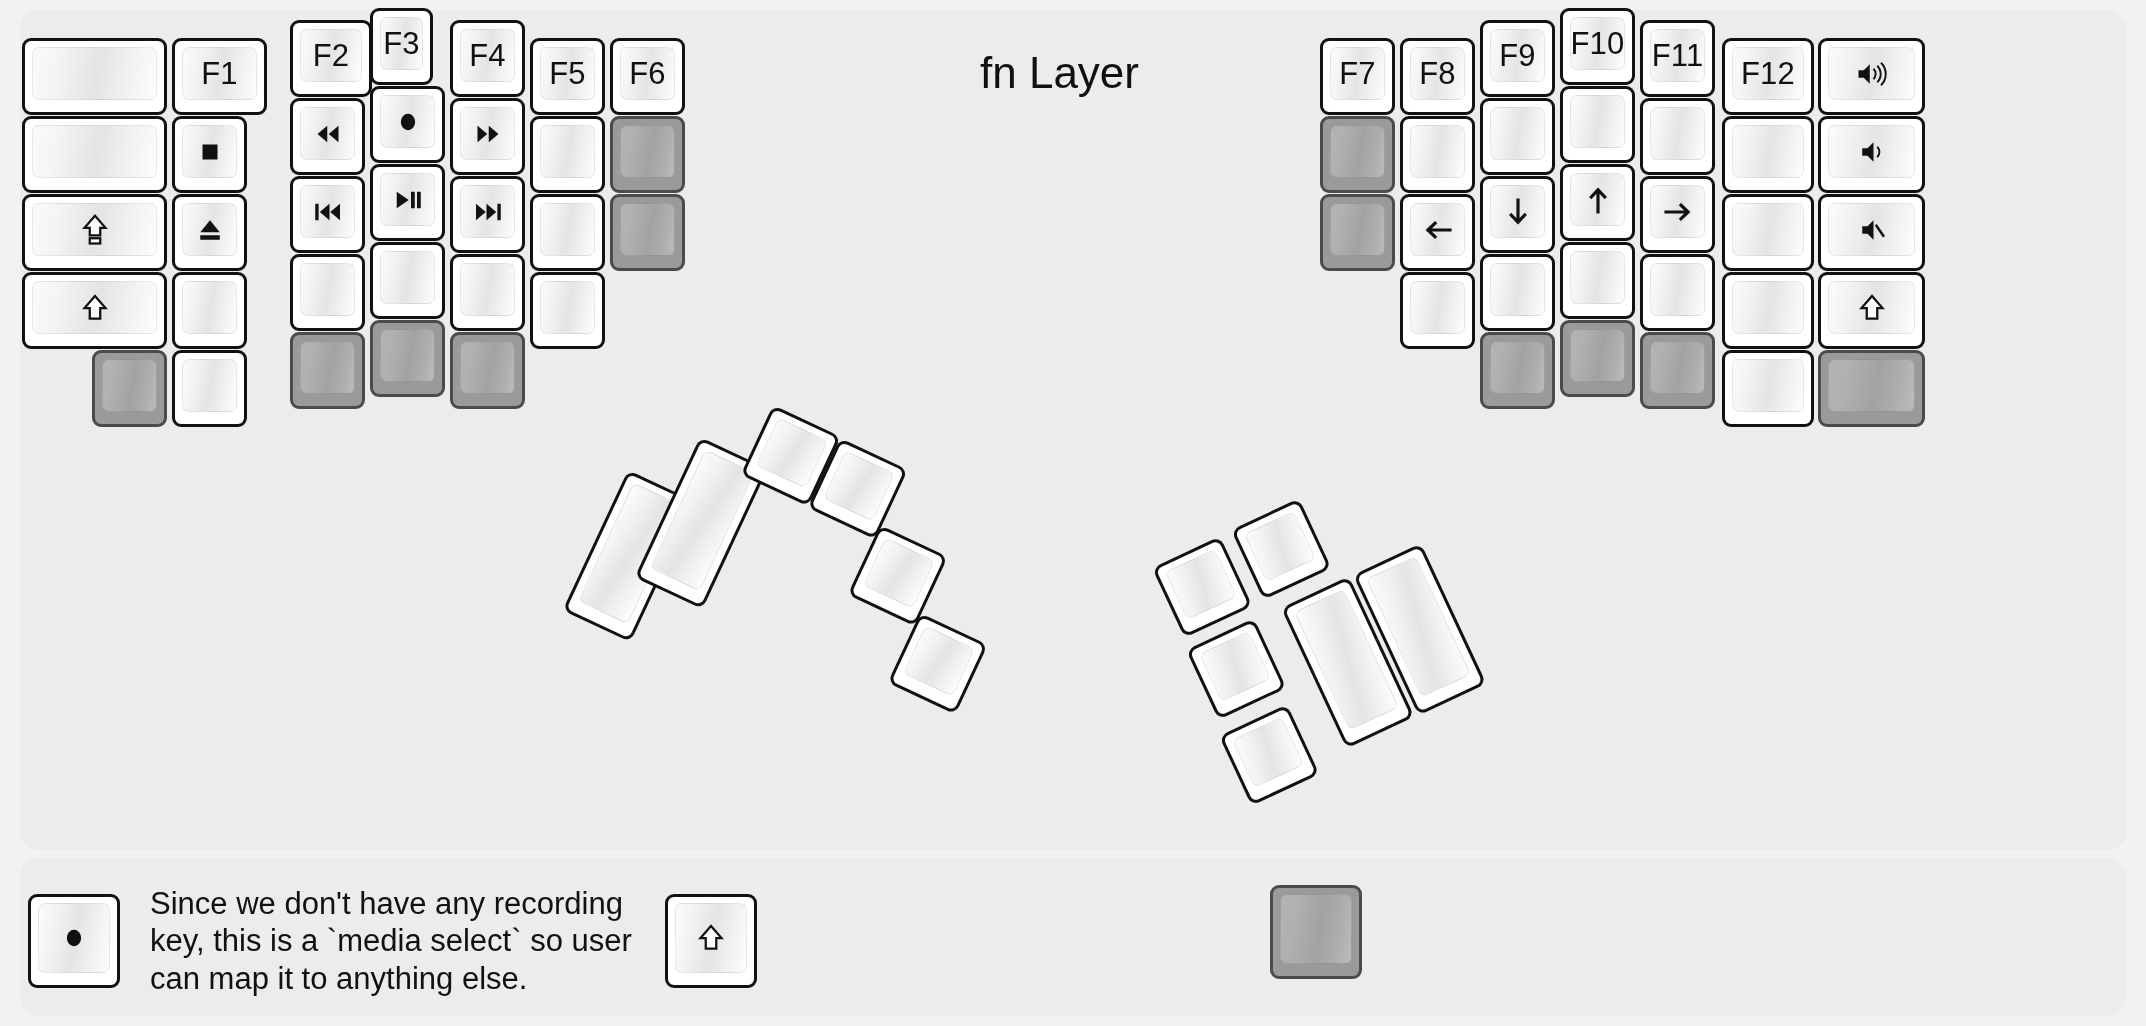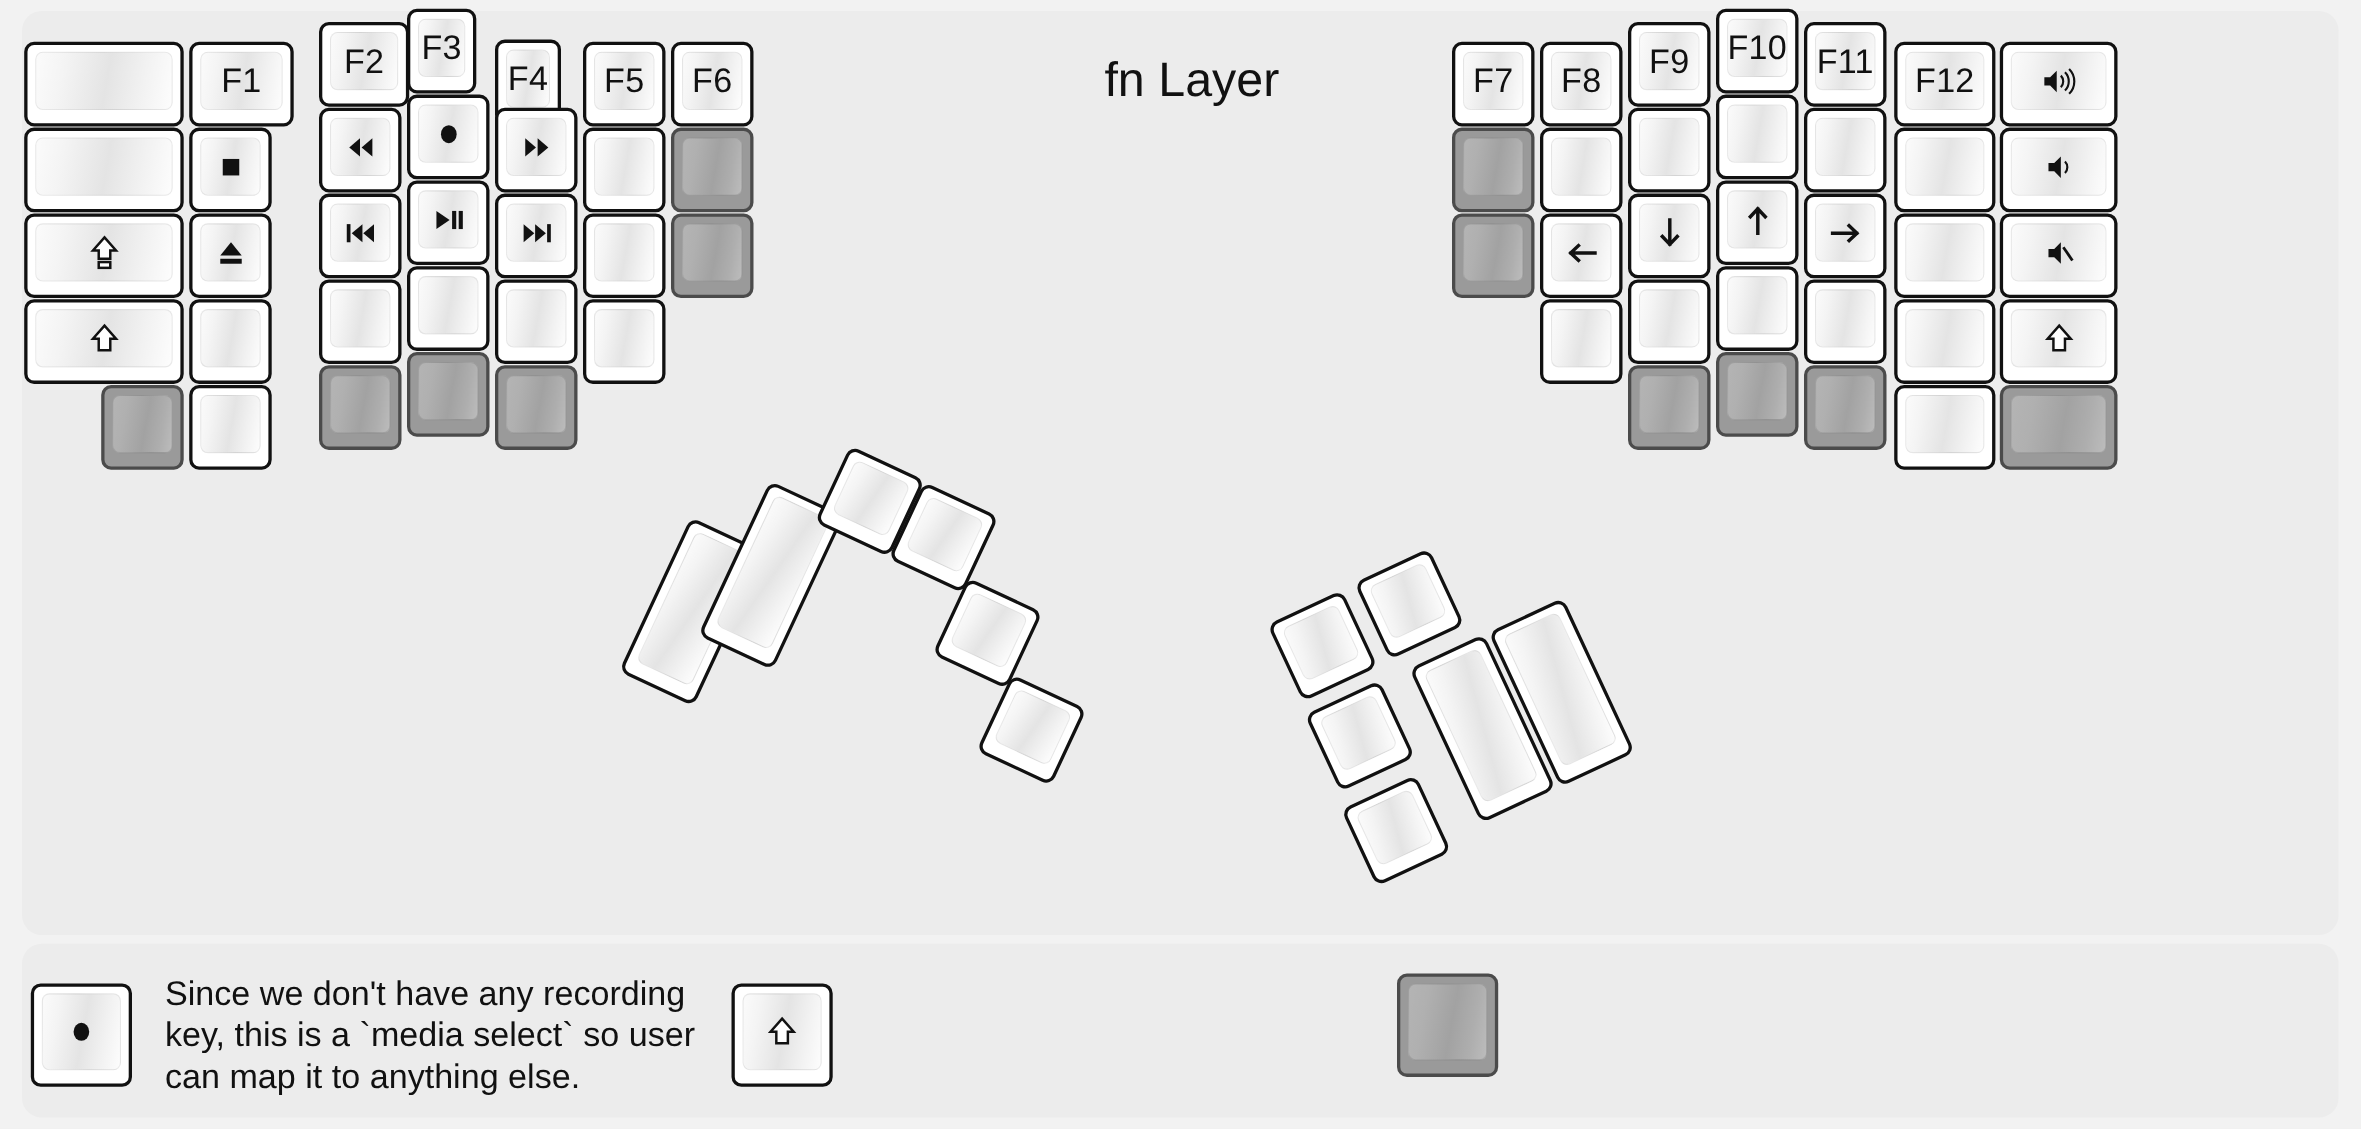--- a/index.html
+++ b/index.html
@@ -26,21 +26,21 @@
 
   
   .key.trans{background:#9a9a9a;border-color:#4b4b4b;}
   .key.trans > .cap{background:linear-gradient(100deg,#b4b4b4 0%,#b0b0b0 22%,#a2a2a2 55%,#aeaeae 80%,#bcbcbc 100%);
        border-color:rgba(0,0,0,.10);}
 
   
   .key.rot{transform-origin:0 0;}
 
   
-  #title{position:absolute;left:1004px;top:48px;font-size:44px;color:#111;}
+  #title{position:absolute;left:980px;top:48px;font-size:44px;color:#111;}
 
   
   .lg-item{position:absolute;display:flex;align-items:center;}
   .lg-key{position:relative;width:92px;height:94px;flex:none;}
   .lg-text{margin-left:30px;font-size:31px;line-height:1.22;color:#111;white-space:pre-line;}
 
   
   svg{display:block;}
 </style>
 </head>
@@ -165,21 +165,21 @@
           </svg>
         </span>
       </div>
     </div>
     <div class="key" style="left: 370px; top: 242px; width: 75px; height: 77px; z-index: 2;">
       <div class="cap"></div>
     </div>
     <div class="key trans" style="left: 370px; top: 320px; width: 75px; height: 77px; z-index: 1;">
       <div class="cap"></div>
     </div>
-    <div class="key" style="left: 450px; top: 36px; width: 60px; height: 77px; z-index: 2;">
+    <div class="key" style="left: 450px; top: 20px; width: 75px; height: 77px; z-index: 2;">
       <div class="cap">
         <span class="lbl">F4</span>
       </div>
     </div>
     <div class="key" style="left: 450px; top: 98px; width: 75px; height: 77px; z-index: 2;">
       <div class="cap">
         <span class="glyph">
           <svg width="36" height="36" viewBox="0 0 48 48">
             <polygon points="25,13 25,35 38,24" fill="#111"></polygon>
             <polygon points="10,13 10,35 23,24" fill="#111"></polygon>

